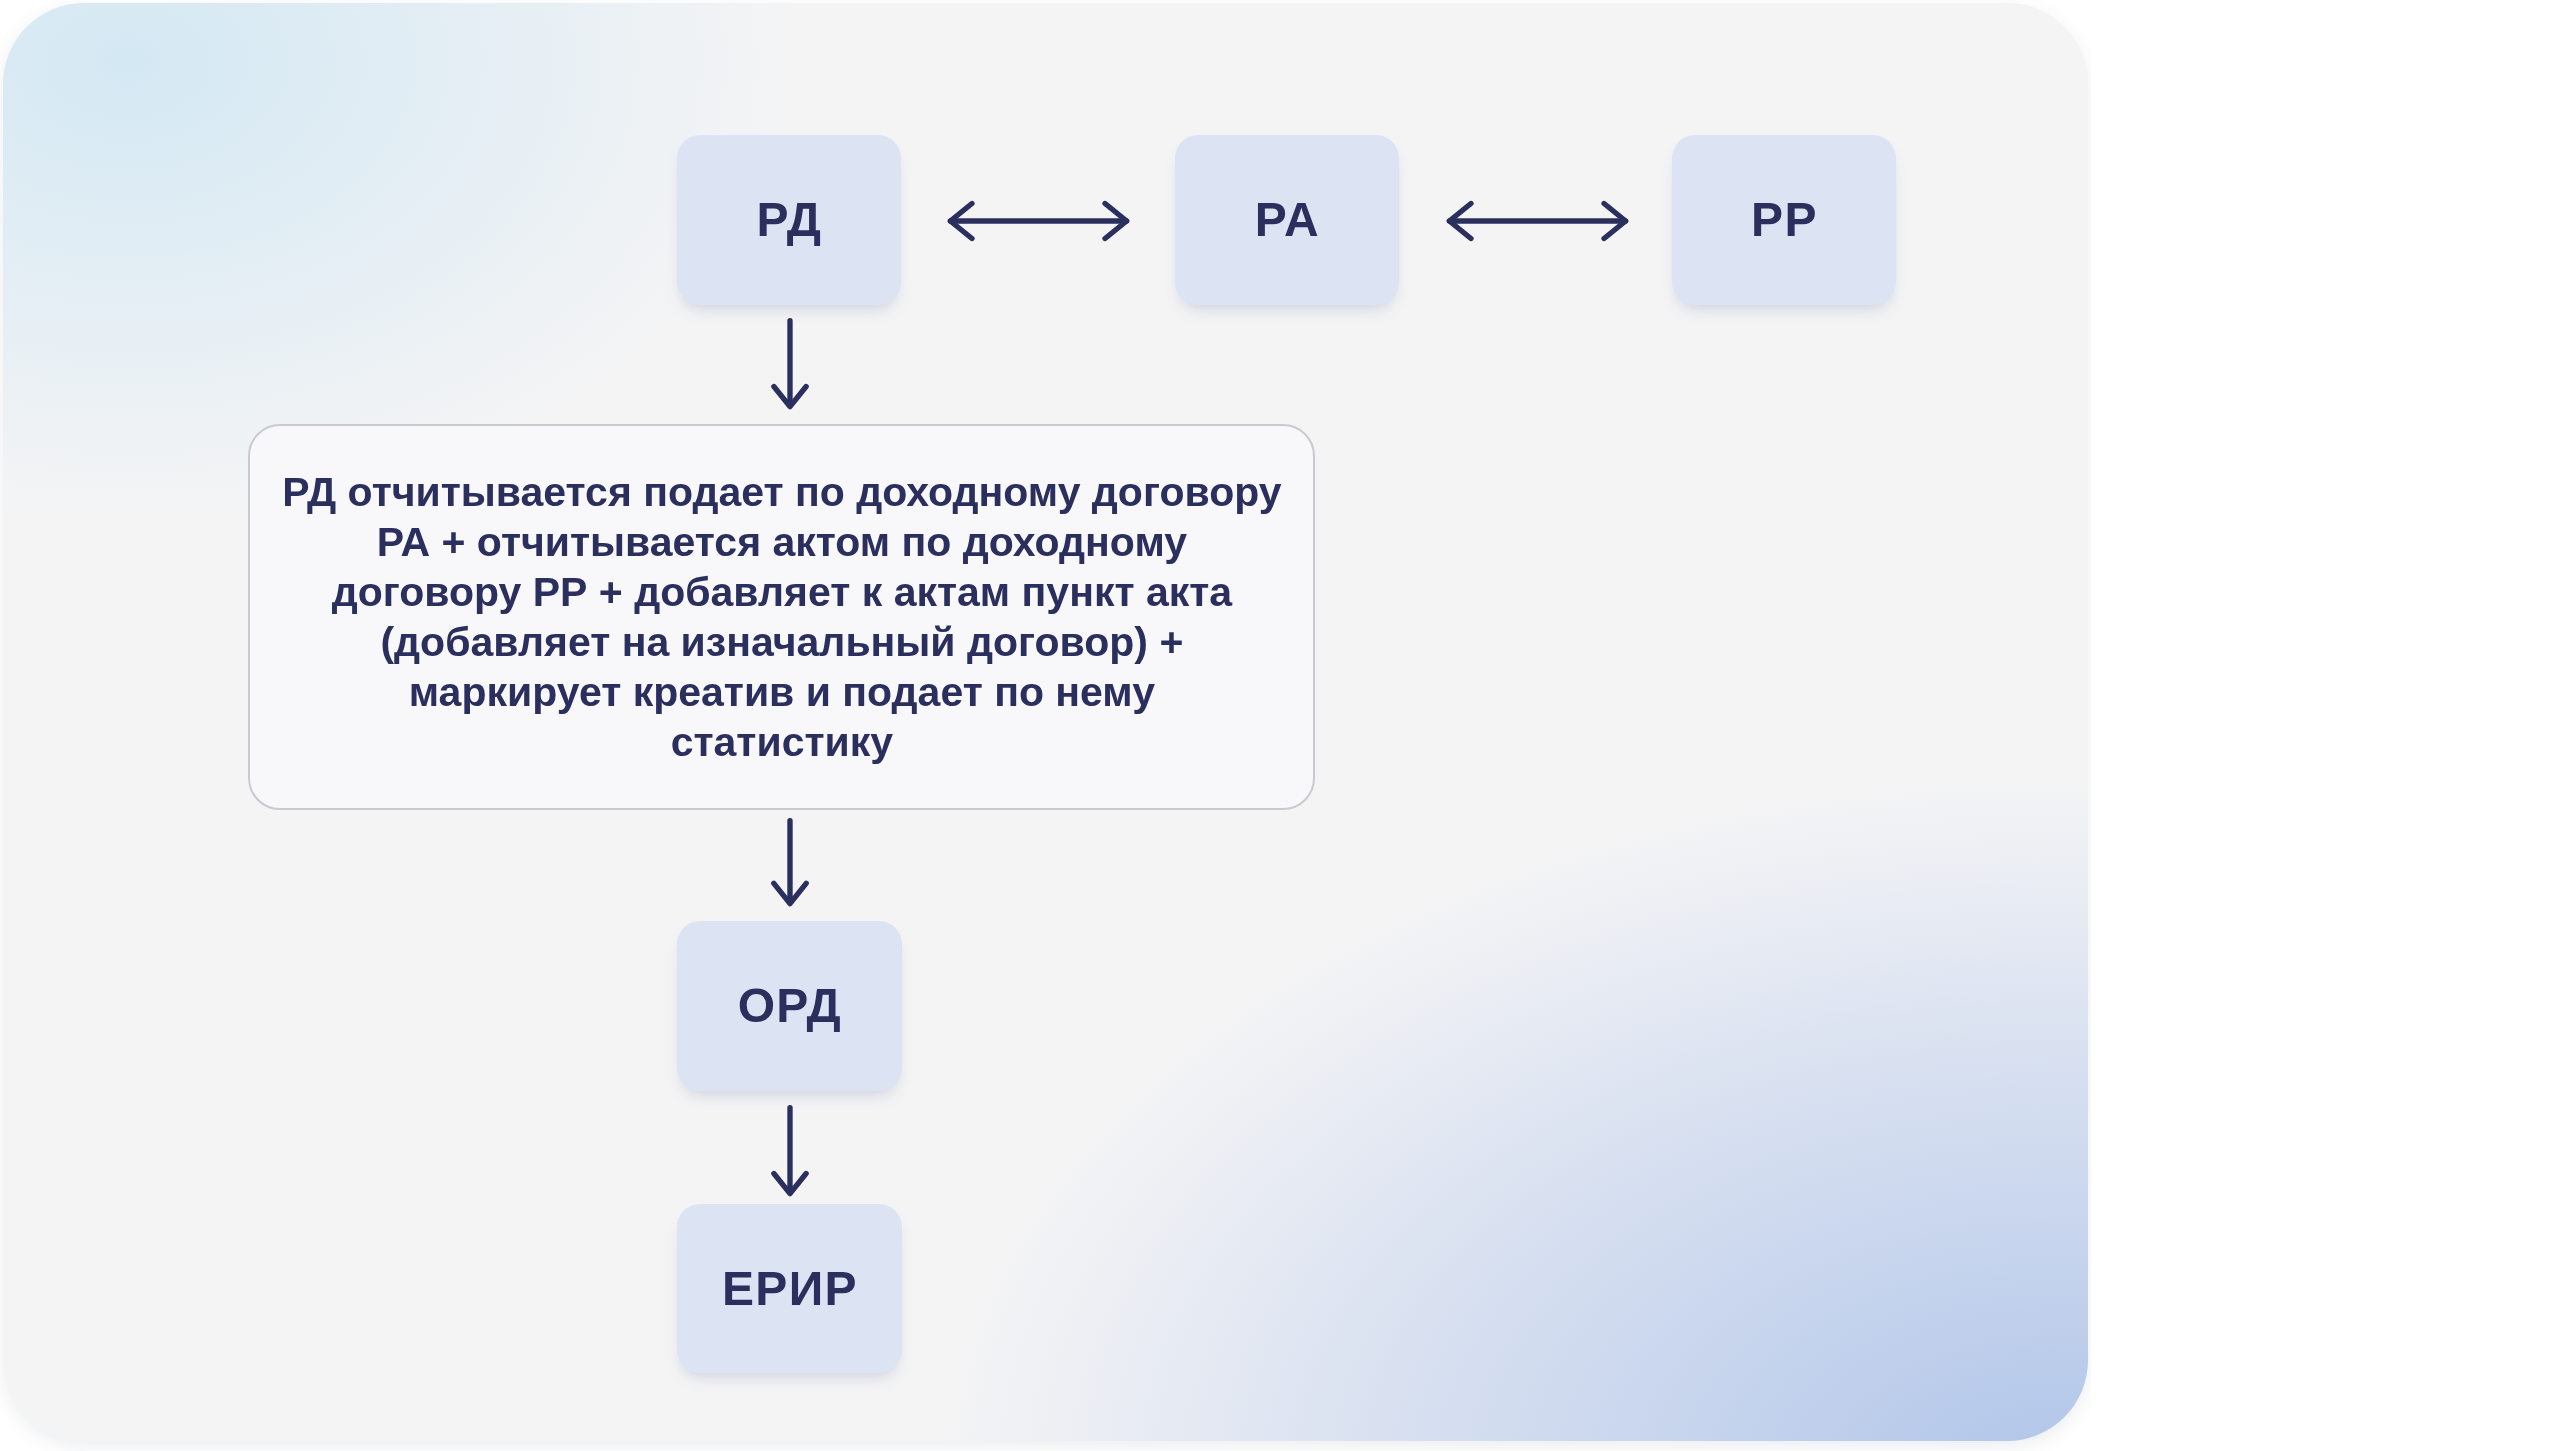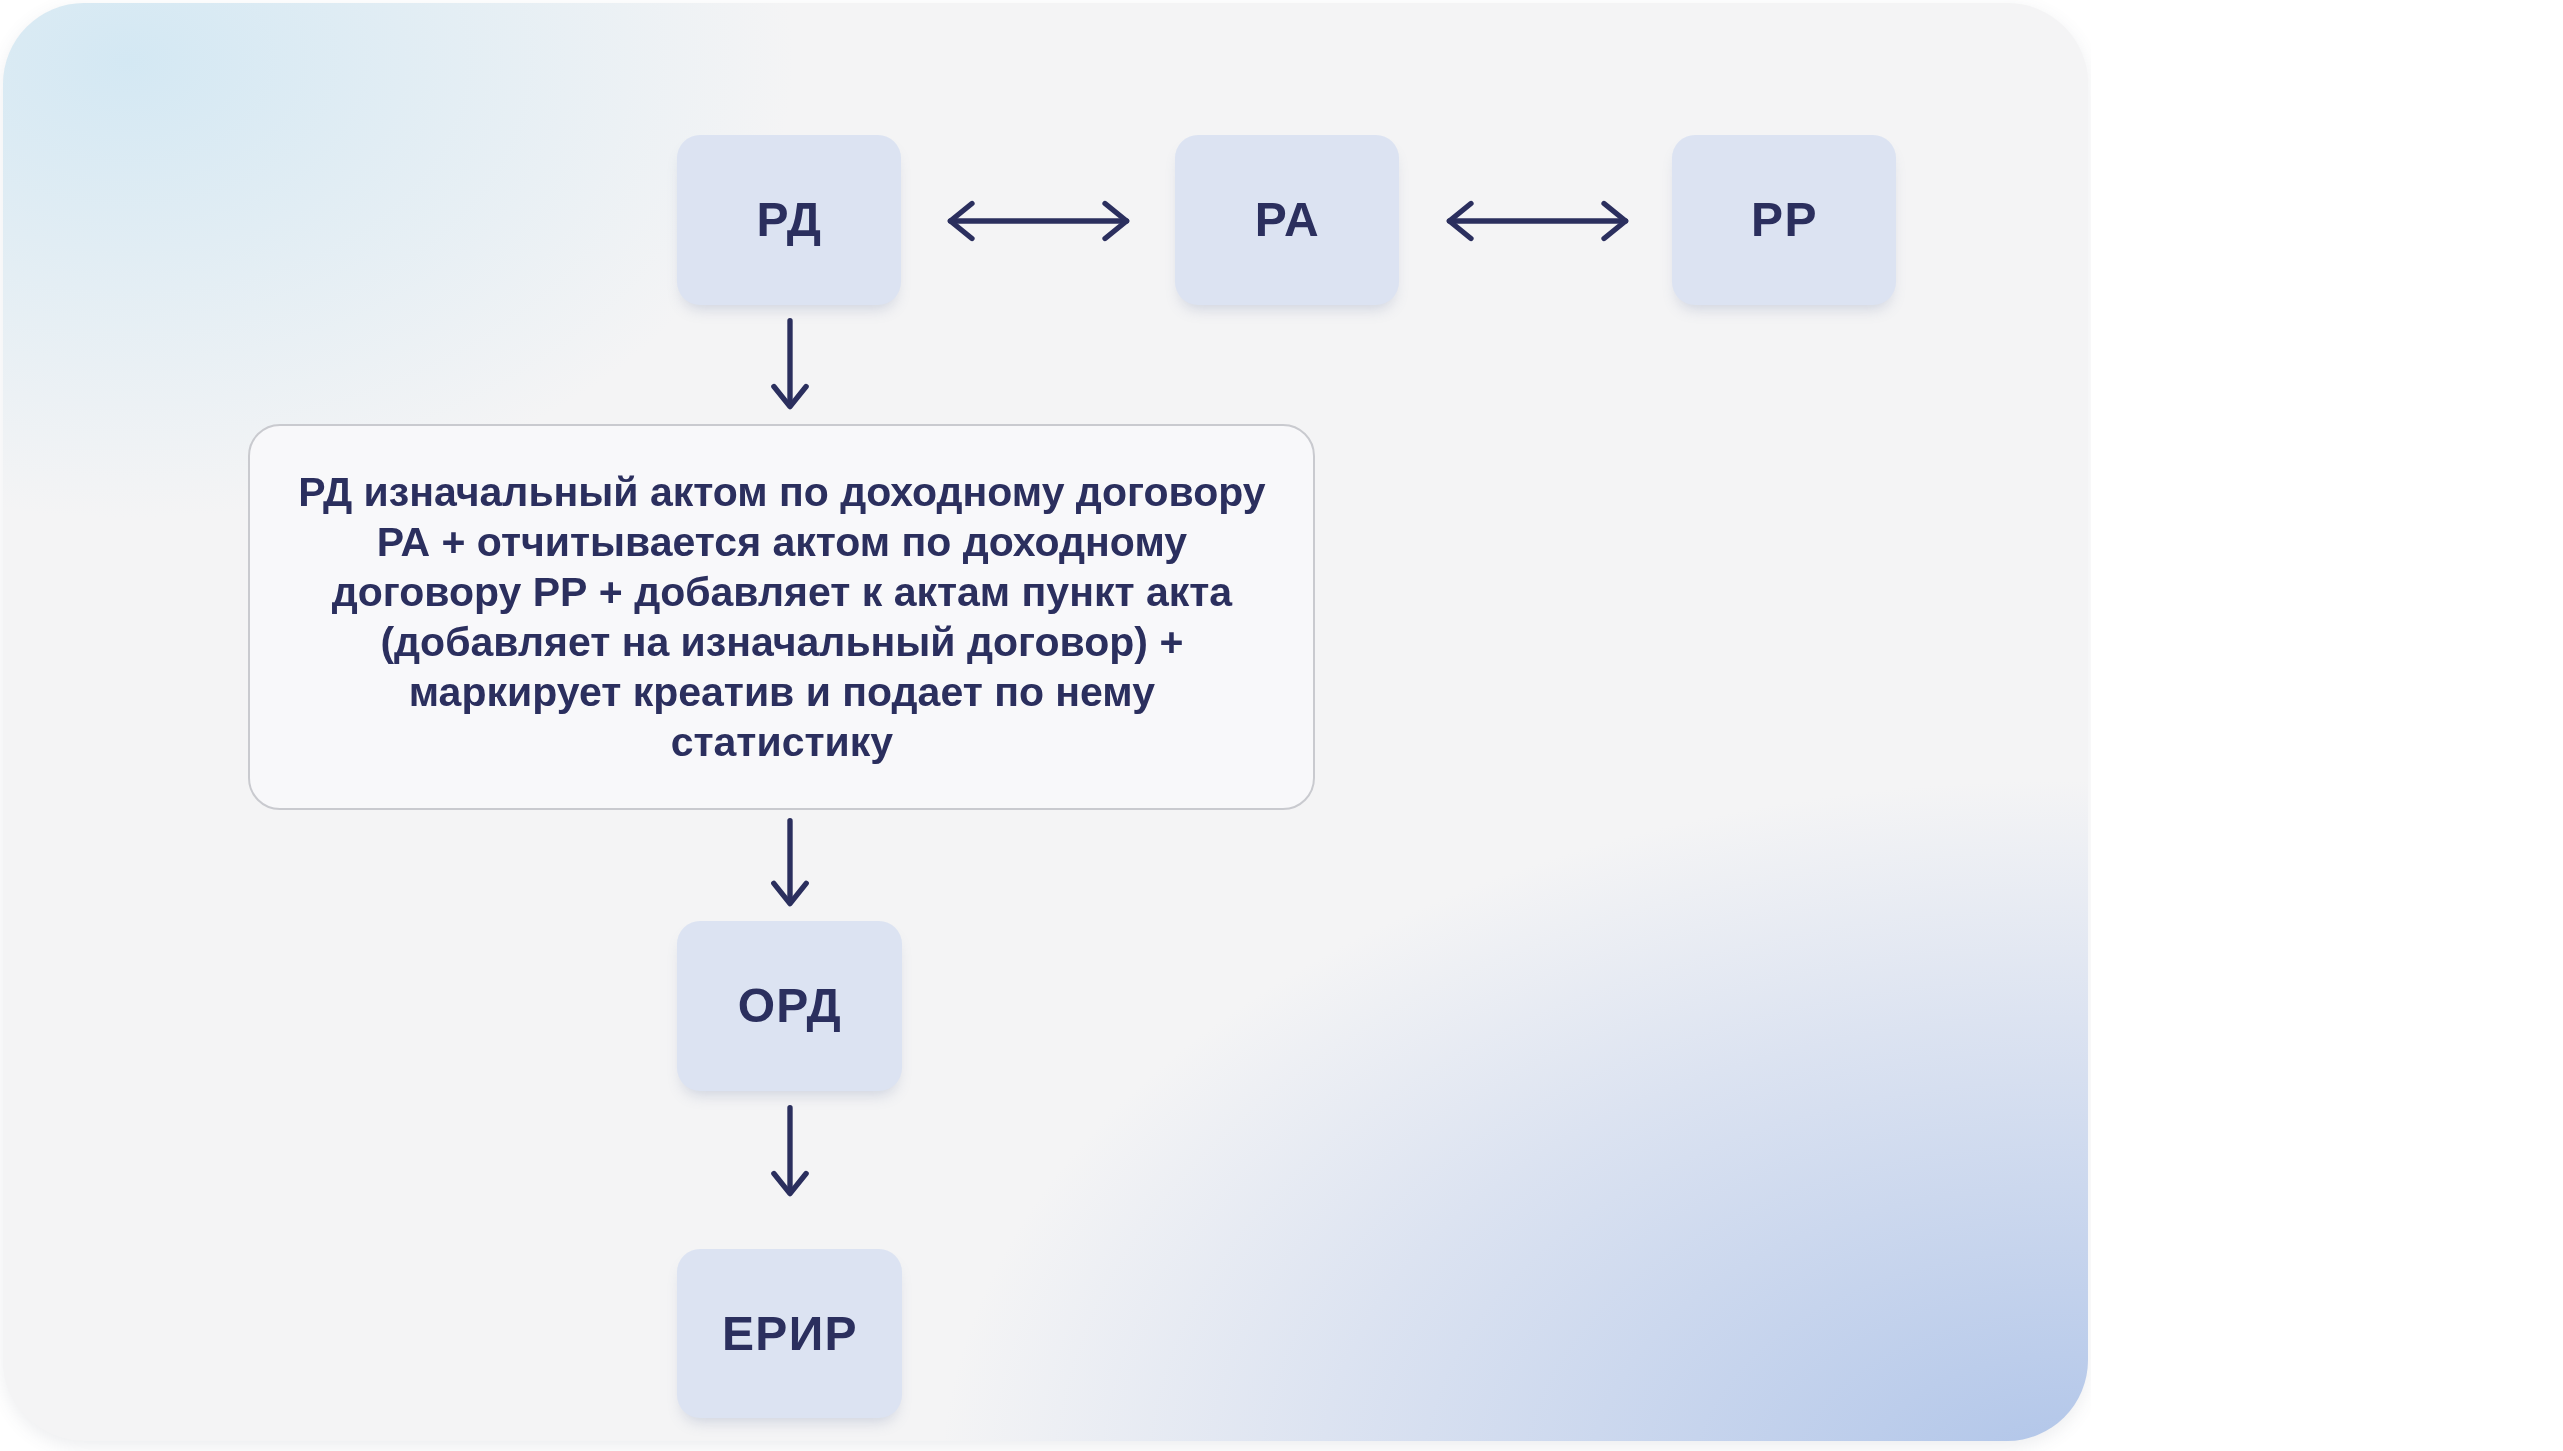--- a/index.html
+++ b/index.html
@@ -39,21 +39,21 @@
     color: #2b2f5e;
     font-size: 48px;
     font-weight: 700;
     letter-spacing: 1.3px;
     box-shadow: 0 9.4px 14.8px -6.7px rgba(110, 125, 165, 0.30);
   }
   .node-rd   { left: 674px; top: 132px;  width: 224px; height: 170px; }
   .node-ra   { left: 1172px; top: 132px;  width: 224px; height: 170px; }
   .node-rr   { left: 1669px; top: 132px;  width: 224px; height: 170px; }
   .node-ord  { left: 674px; top: 918px; width: 225px; height: 170px; justify-content: center; }
-  .node-erir { left: 674px; top: 1201px; width: 225px; height: 169px; margin-top: 45px; }
+  .node-erir { left: 674px; top: 1201px; width: 225px; height: 169px; }
   .note {
     position: absolute;
     left: 245px;
     top: 421px;
     width: 1067px;
     height: 386px;
     box-sizing: border-box;
     border: 2px solid #c9cacf;
     border-radius: 32px;
     background: #f8f8fa;
@@ -116,21 +116,21 @@
     <div class="node node-rr">
       <span>РР</span>
     </div>
 
     <svg class="arrow varrow-1" width="58" height="94" viewBox="0 0 86 140">
       <line x1="43" y1="4" x2="43" y2="130"></line>
       <path d="M19 102 L43 132 L67 102"></path>
     </svg>
 
     <div class="note">
-      <div class="note-line">РД изначальный актом по доходному договору</div>
+      <div class="note-line">РД отчитывается подает по доходному договору</div>
       <div class="note-line">РА + отчитывается актом по доходному</div>
       <div class="note-line">договору РР + добавляет к актам пункт акта</div>
       <div class="note-line">(добавляет на изначальный договор) +</div>
       <div class="note-line">маркирует креатив и подает по нему</div>
       <div class="note-line">статистику</div>
     </div>
 
     <svg class="arrow varrow-2" width="58" height="91" viewBox="0 0 86 135">
       <line x1="43" y1="4" x2="43" y2="125"></line>
       <path d="M19 97 L43 127 L67 97"></path>

